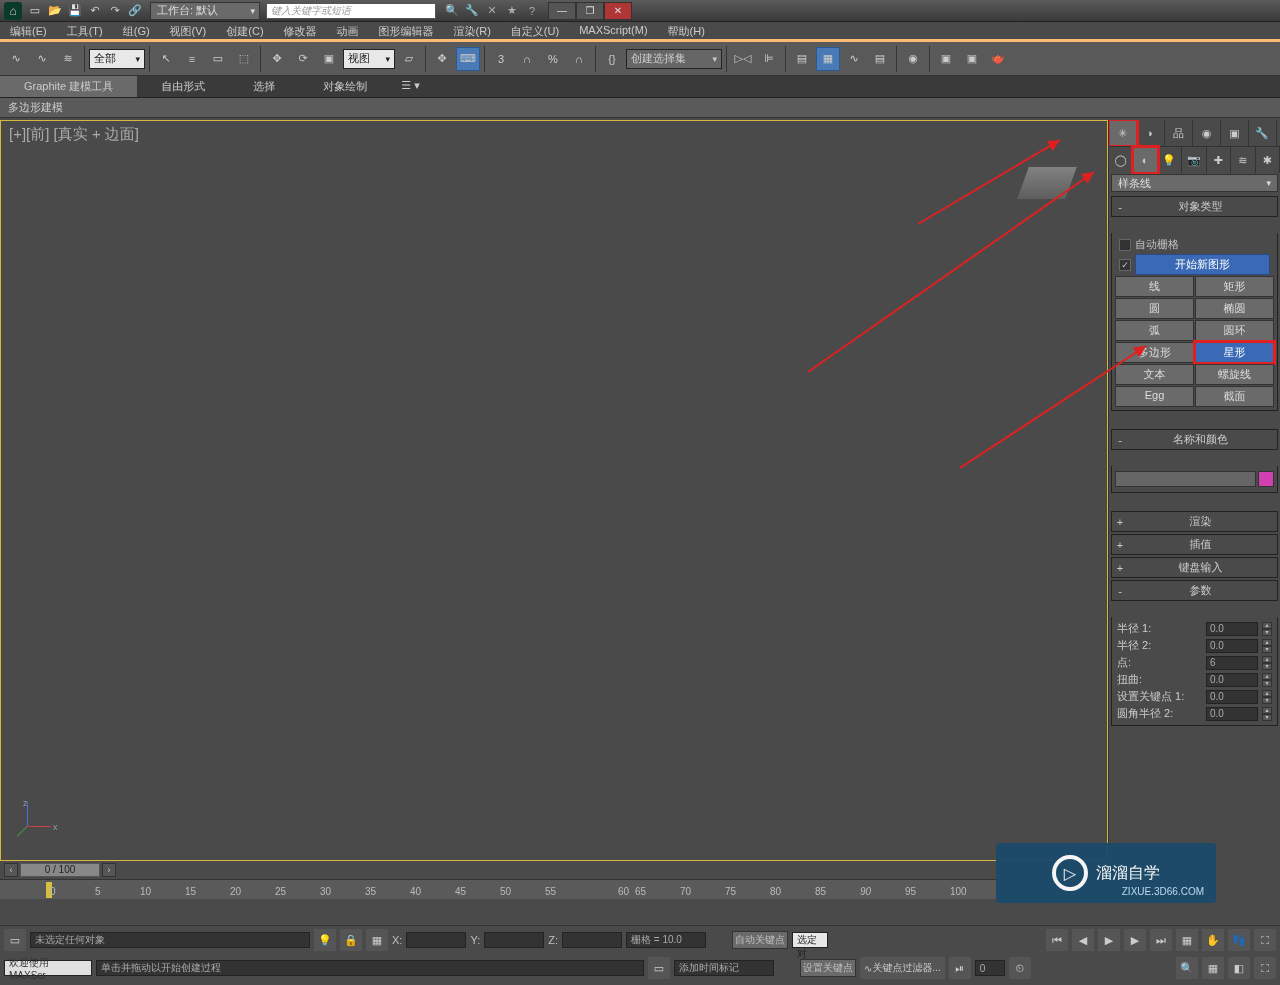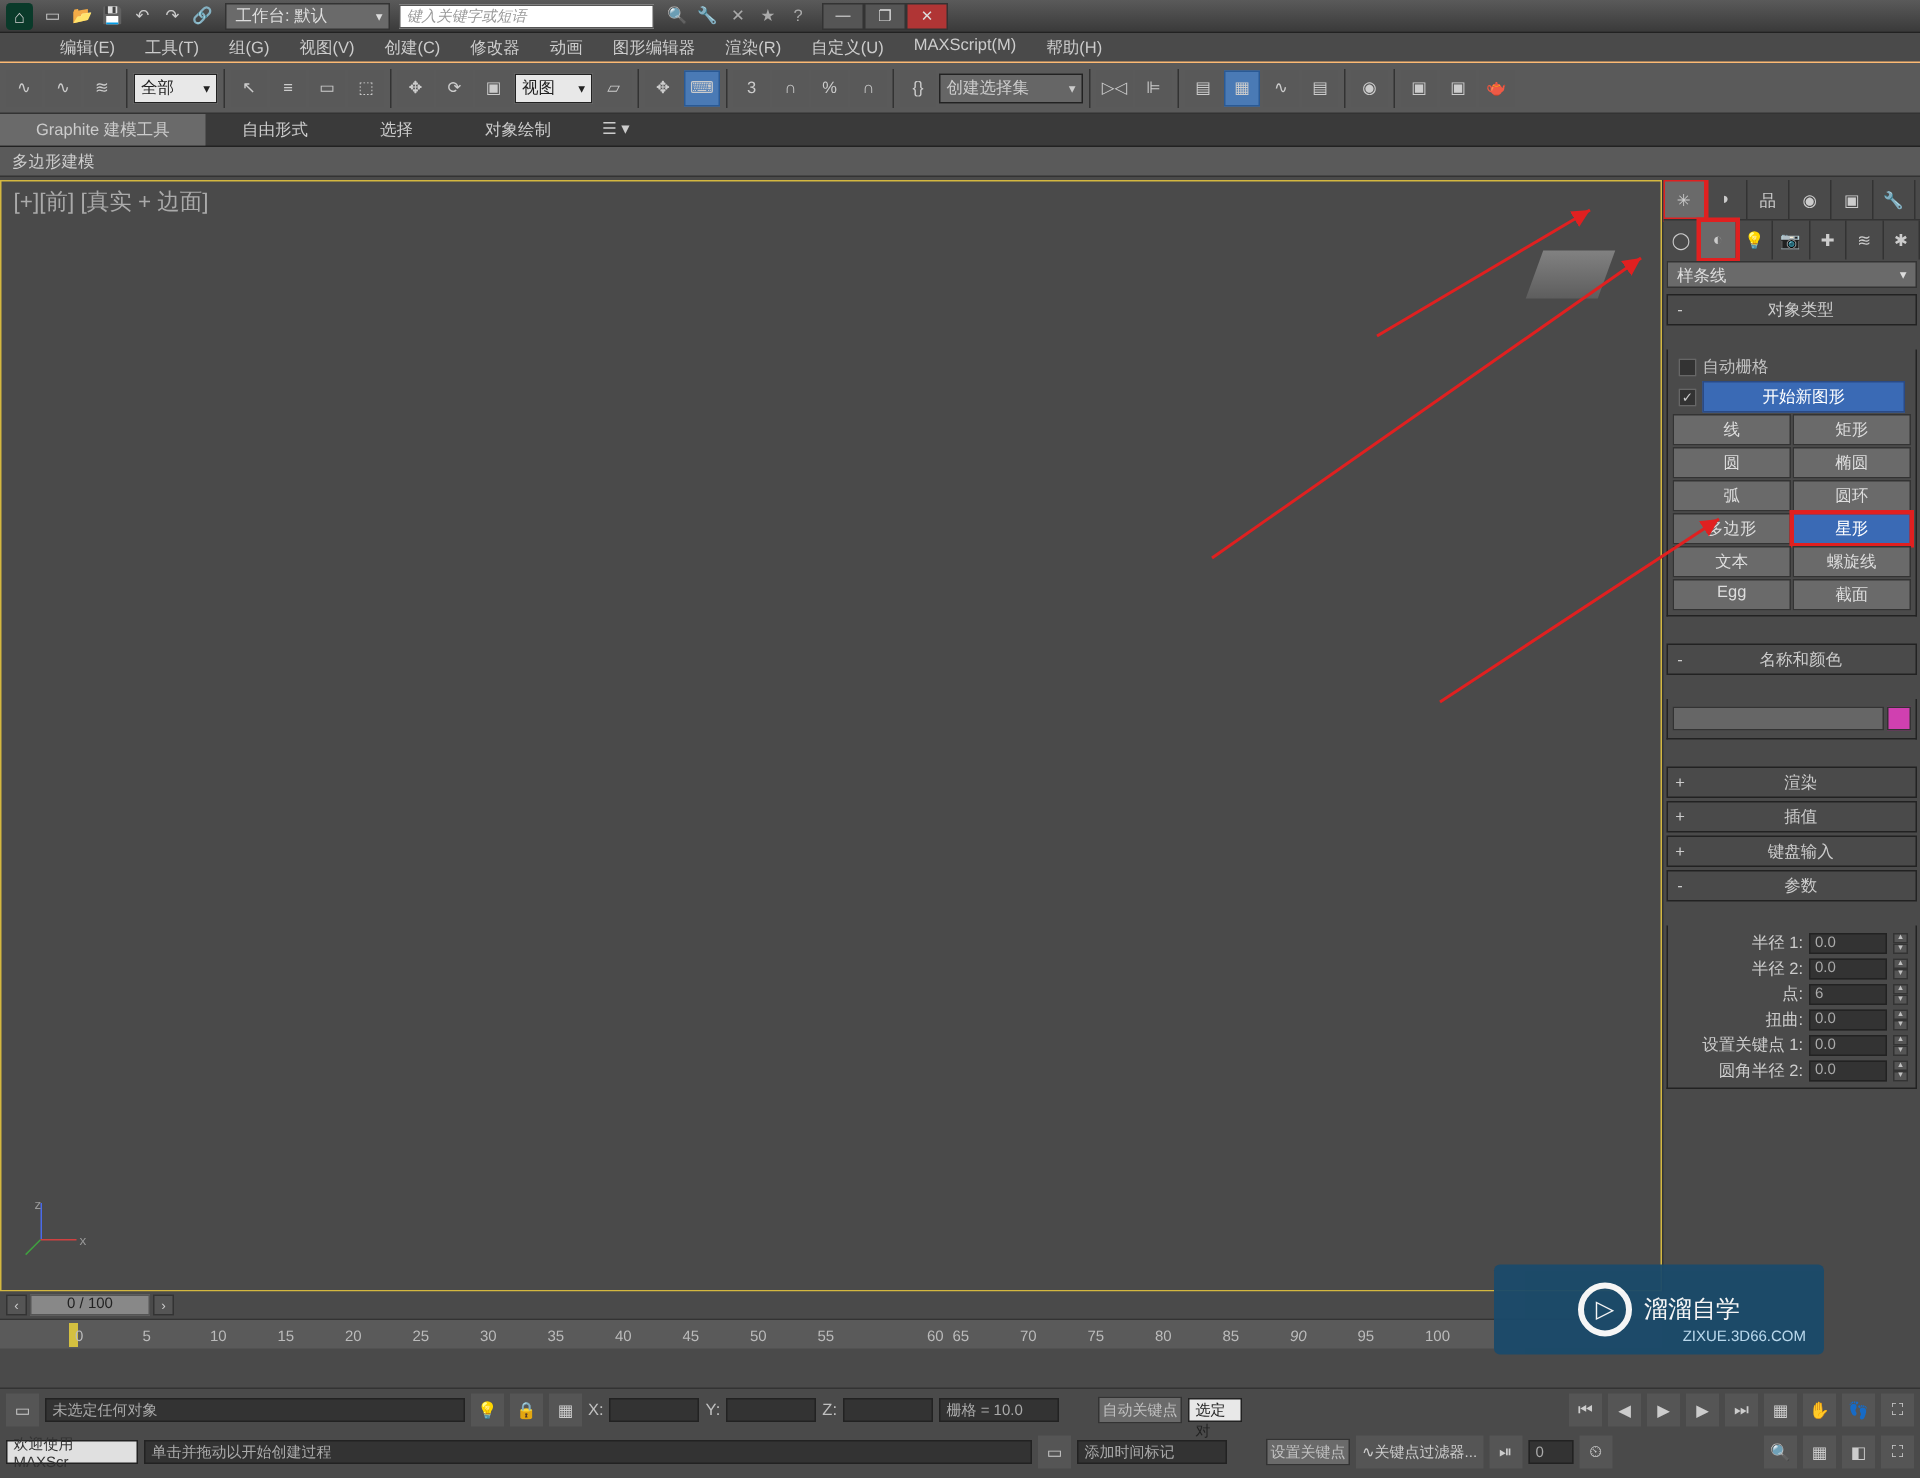--- a/index.html
+++ b/index.html
@@ -14,21 +14,21 @@
 .ws-dropdown::after { content: "▾"; margin-left: auto; font-size: 9px; }
 .title-text { flex: 1; text-align: center; color: #d4e8fa; font-size: 12px; }
 .search-box { width: 170px; height: 16px; background: #fff; border: 1px solid #555; margin-right: 8px; font-size: 10px; color: #999; padding: 0 4px; font-style: italic; }
 .title-icons { display: flex; gap: 4px; }
 .ti { width: 16px; height: 16px; display: flex; align-items: center; justify-content: center; color: #aaa; }
 .win-controls { display: flex; margin-left: 8px; }
 .win-btn { width: 28px; height: 18px; background: #555; border: 1px solid #333; display: flex; align-items: center; justify-content: center; color: #ddd; font-size: 10px; }
 .win-btn.close { background: #b03535; }
 
 
-.menubar { height: 20px; background: #4a4a4a; display: flex; padding-left: 30px; border-bottom: 1px solid #fdba74; }
+.menubar { height: 20px; background: #4a4a4a; display: flex; border-bottom: 3px solid #fdba74; }
 .menu-item { padding: 2px 10px; color: #ccc; font-size: 11px; cursor: pointer; }
 
 
 .toolbar1 { height: 34px; background: #5a5a5a; border-bottom: 1px solid #333; display: flex; align-items: center; padding: 0 4px; gap: 2px; }
 .tb-btn { width: 24px; height: 24px; display: flex; align-items: center; justify-content: center; color: #ccc; cursor: pointer; position: relative; background: #595959; }
 .tb-sep { width: 1px; height: 26px; background: #333; margin: 0 2px; }
 .tb-dropdown { background: #e8e8e8; border: 1px solid #222; color: #222; font-size: 11px; height: 20px; padding: 0 18px 0 4px; display: flex; align-items: center; position: relative; min-width: 60px; }
 .tb-dropdown::after { content: "▾"; position: absolute; right: 4px; font-size: 9px; }
 .highlight-btn { background: #4a7ab5 !important; border: 1px solid #2a5a95; }
 
@@ -71,21 +71,21 @@
 
 .btn-highlight { background: #3a6ab5 !important; color: #fff !important; border: 1px solid #2a4a85 !important; }
 .obj-grid { display: grid; grid-template-columns: 1fr 1fr; gap: 1px; }
 .obj-btn { background: #6a6a6a; border: 1px solid #333; color: #ddd; text-align: center; font-size: 11px; padding: 2px; cursor: pointer; }
 
 .name-row { display: flex; gap: 2px; padding: 2px 0; }
 .name-input { flex: 1; height: 16px; background: #666; border: 1px solid #333; }
 .color-sw { width: 16px; height: 16px; background: #d040b0; border: 1px solid #333; }
 
 .spinner-row { display: flex; align-items: center; padding: 1px 2px; gap: 4px; }
-.spinner-row .lbl { flex: 1; text-align: right; color: #ccc; }
+.spinner-row .lbl { flex: 1; color: #ccc; }
 .spinner { width: 52px; height: 14px; background: #333; border: 1px solid #222; color: #aaa; font-size: 10px; padding: 0 3px; display: flex; align-items: center; }
 .spin-btns { width: 10px; display: flex; flex-direction: column; }
 .spin-btns div { height: 7px; background: #555; border: 1px solid #333; font-size: 6px; text-align: center; line-height: 5px; }
 
 
 .timeline-area { position: absolute; bottom: 60px; left: 0; right: 0; height: 64px; background: #4a4a4a; }
 .time-slider-row { height: 18px; display: flex; align-items: center; padding: 0 4px; width: calc(100% - 172px); }
 .ts-btn { width: 14px; height: 14px; background: #555; border: 1px solid #333; display: flex; align-items: center; justify-content: center; font-size: 9px; color: #ccc; }
 .ts-handle { width: 80px; height: 14px; background: #888; border: 1px solid #555; text-align: center; font-size: 10px; color: #222; margin: 0 2px; }
 .ruler { height: 20px; background: #5a5a5a; border-top: 1px solid #333; display: flex; padding-left: 50px; width: calc(100% - 172px); position: relative; }
@@ -401,21 +401,21 @@
     <div class="sb-btn">▶</div>
     <div class="sb-btn">▶</div>
     <div class="sb-btn">⏭</div>
     <div class="sb-btn">▦</div>
     <div class="sb-btn">✋</div>
     <div class="sb-btn">👣</div>
     <div class="sb-btn">⛶</div>
   </div>
   <div class="sb-row2">
     <div class="sb-field" style="width:88px;background:#e0e0e0;color:#333">欢迎使用 MAXScr</div>
-    <div class="sb-field" style="width:592px">单击并拖动以开始创建过程</div>
+    <div class="sb-field" style="width:548px">单击并拖动以开始创建过程</div>
     <div class="sb-btn">▭</div>
     <div class="sb-field" style="width:100px">添加时间标记</div>
     <div style="width:18px"></div>
     <div class="auto-key">设置关键点</div>
     <div class="sb-btn" style="width:auto;padding:0 4px;font-size:10px">∿ <span>关键点过滤器...</span></div>
     <div class="sb-btn">⏯</div>
     <div class="sb-field" style="width:30px">0</div>
     <div class="sb-btn">⏲</div>
     <div style="flex:1"></div>
     <div class="sb-btn">🔍</div>

